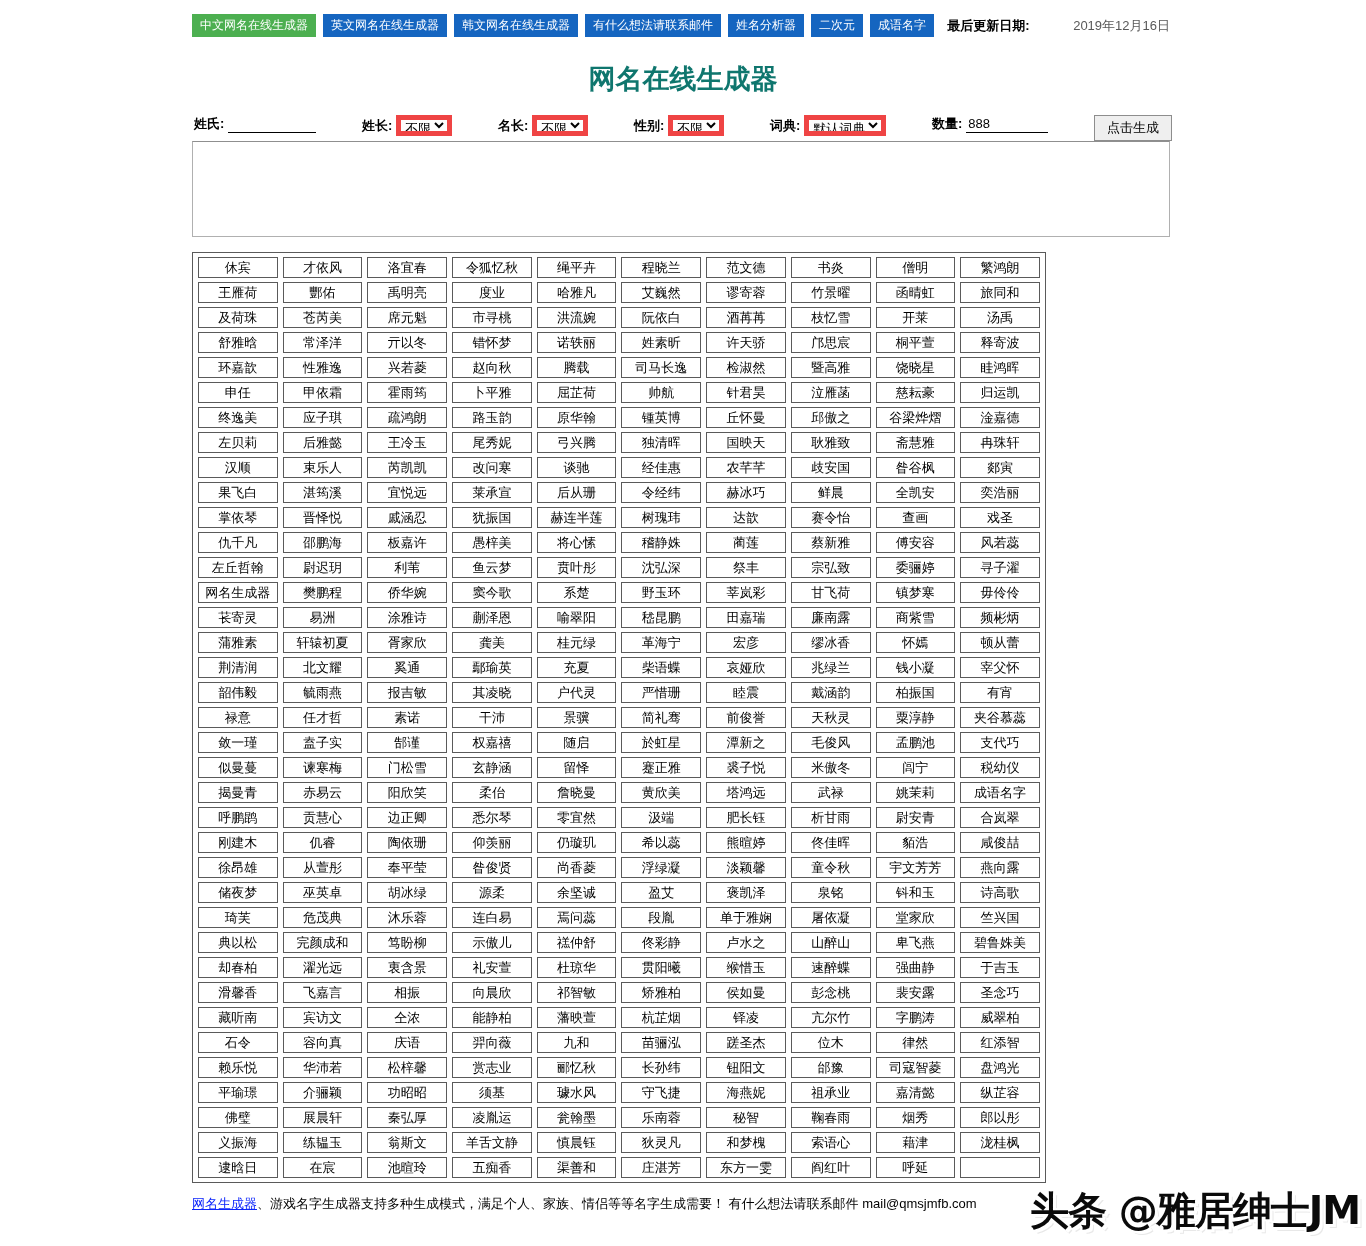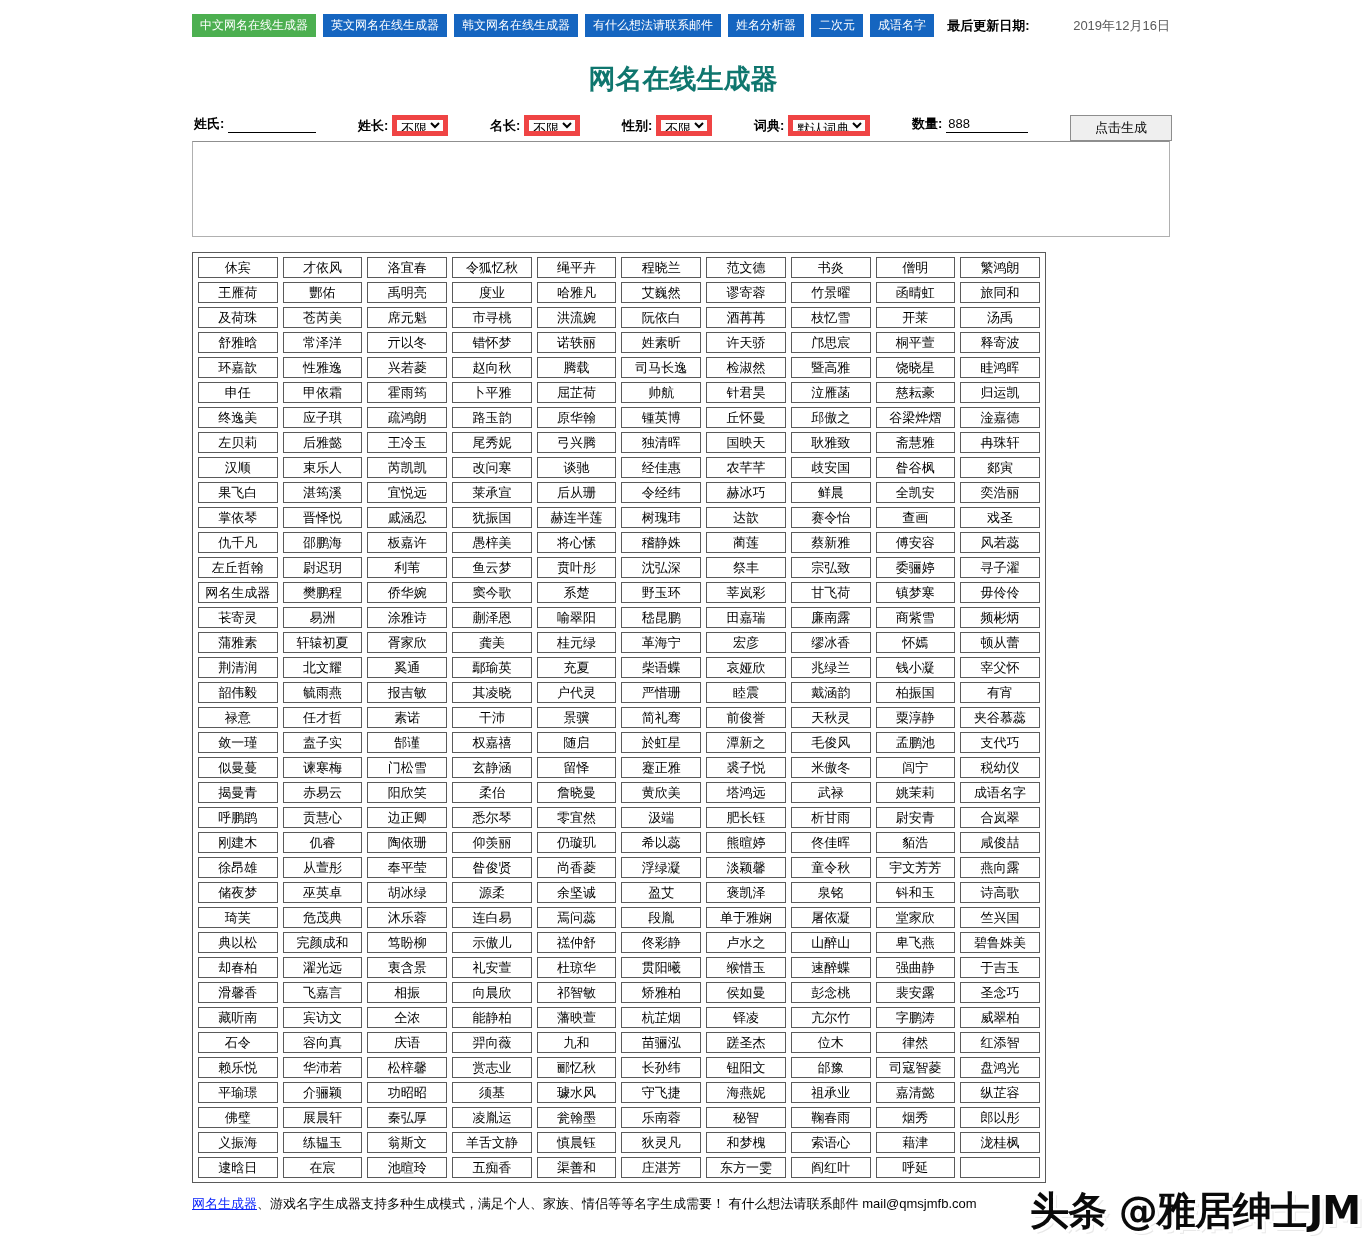--- a/index.html
+++ b/index.html
@@ -70,21 +70,21 @@
   input.w-surname { width: 88px; }
   input.w-count { width: 82px; }
   select {
     font-size: 13px;
     height: 21px;
     border: 5px solid #ef4444;
     background: #fdfdfd;
   }
   .gen-btn {
     font-size: 13px;
-    padding: 3px 24px;
+    padding: 3px 12px;
     border: 1px solid #8d8d8d;
     background: #efefef;
     cursor: pointer;
     color: #000;
   }
 
   
   .instruction {
     font-size: 13px;
     color: #000;

